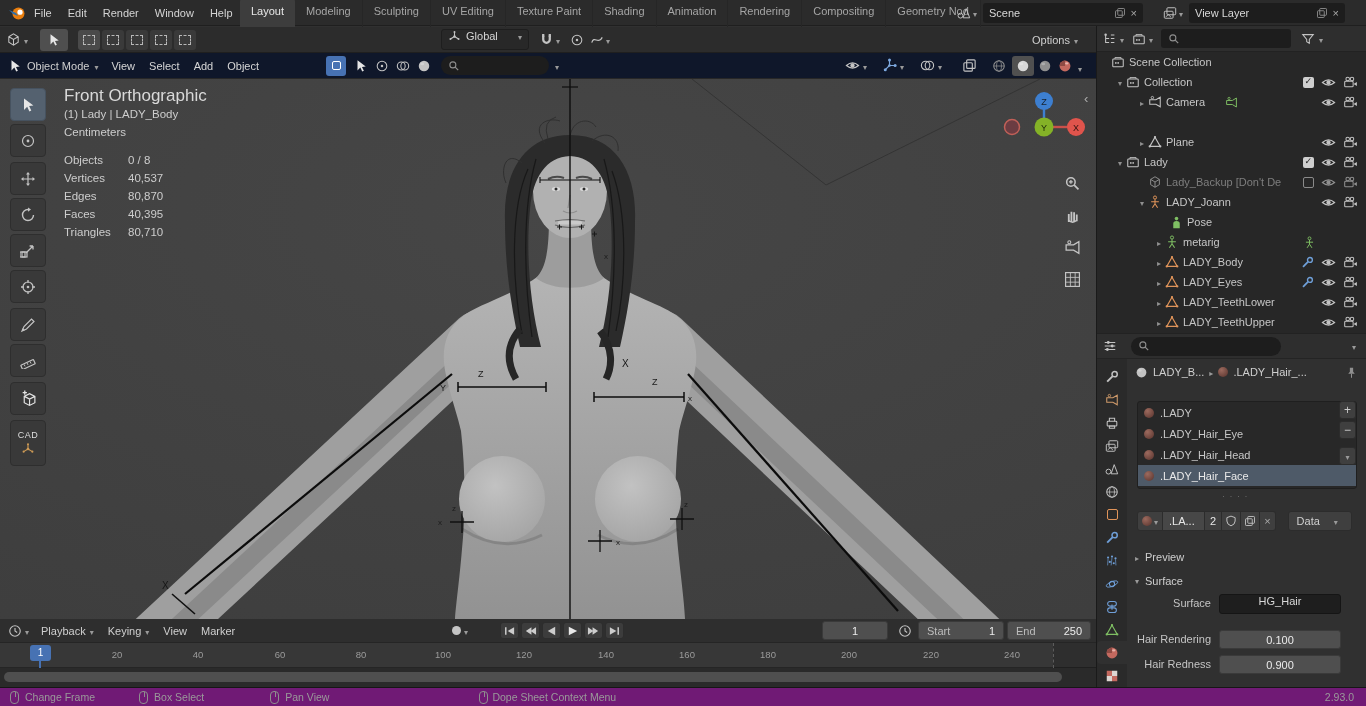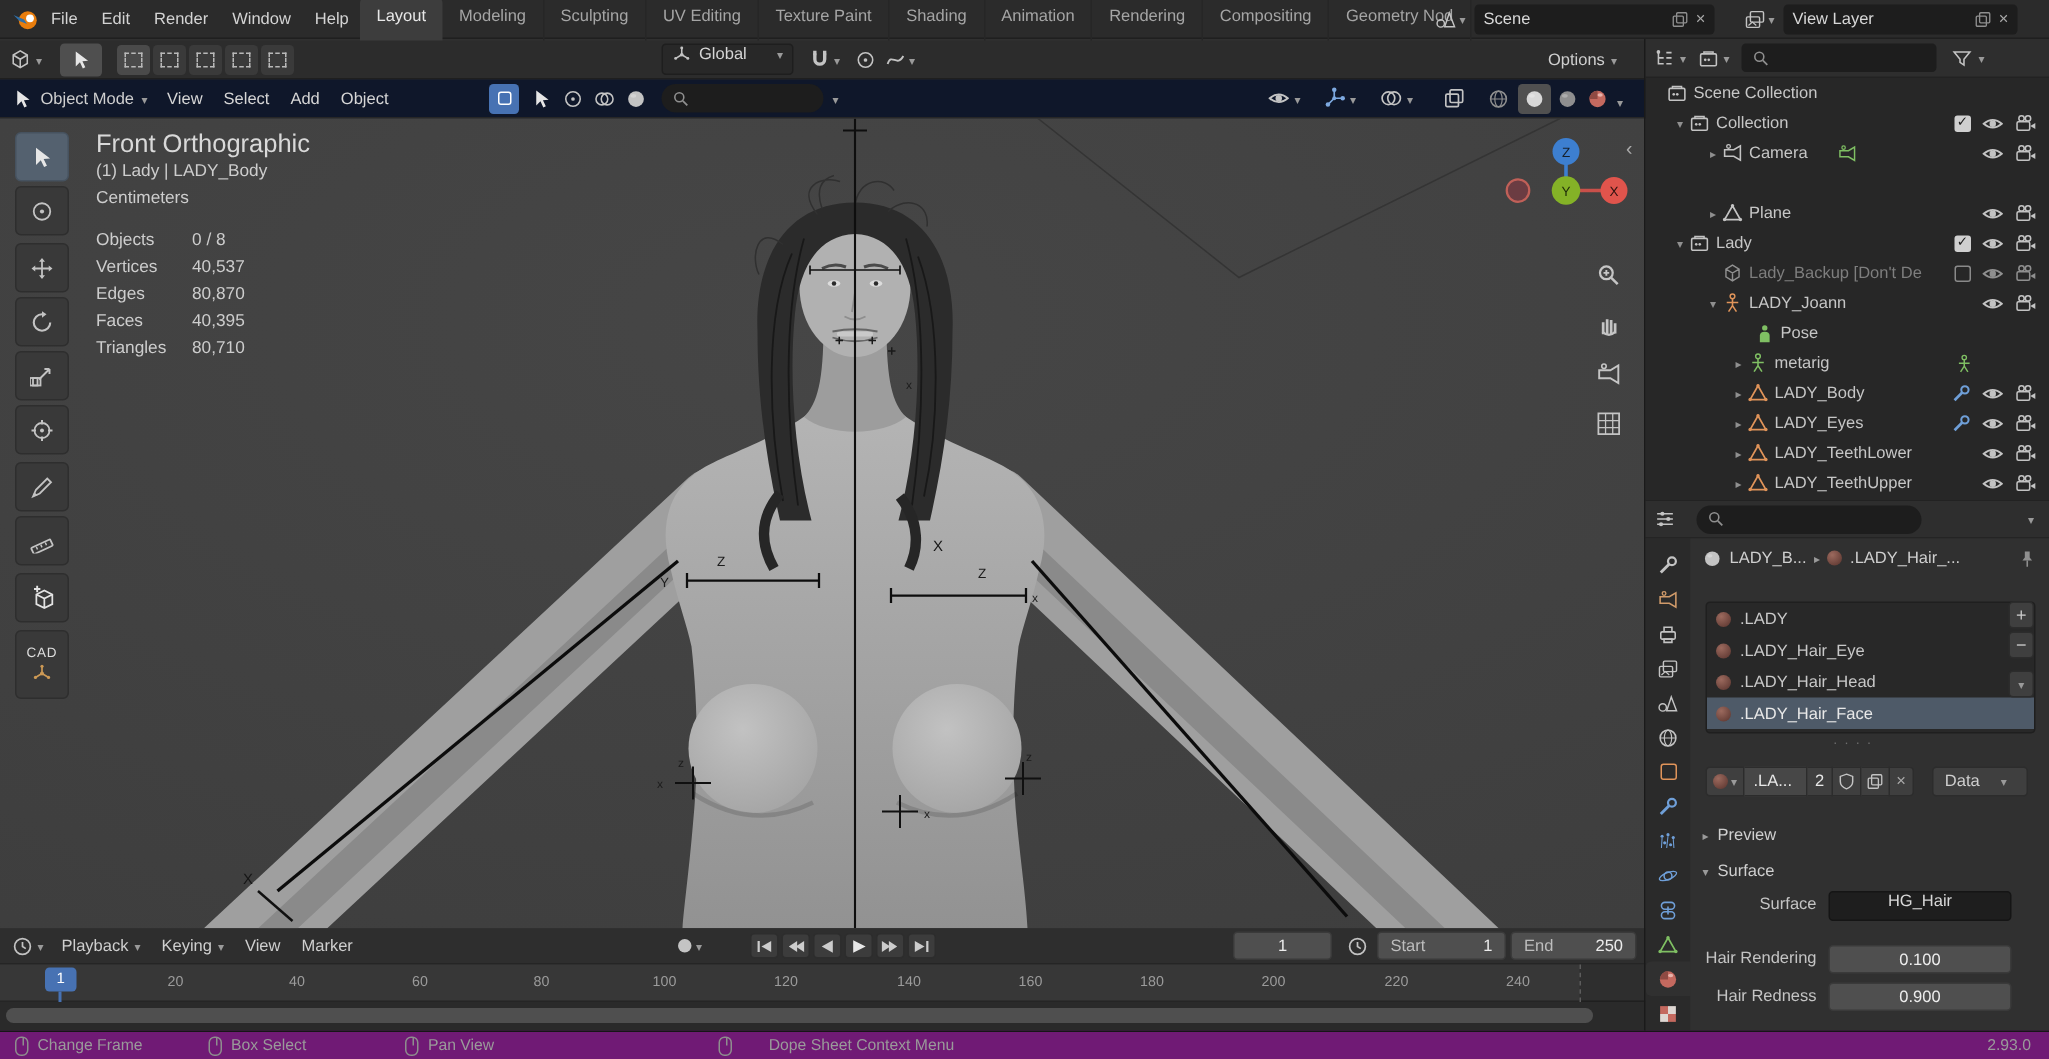--- a/index.html
+++ b/index.html
@@ -1174,21 +1174,21 @@
         <span>Change Frame</span>
       </span>
     <span class="f" style="margin-left:44px;gap:6px">
         <span class="mouse"></span>
         <span>Box Select</span>
       </span>
     <span class="f" style="margin-left:66px;gap:6px">
         <span class="mouse"></span>
         <span>Pan View</span>
       </span>
-    <span class="f" style="margin-left:150px;gap:24px">
+    <span class="f" style="margin-left:150px;gap:4px">
         <span class="mouse"></span>
         <span>Dope Sheet Context Menu</span>
       </span>
     <span style="margin-left:auto;margin-right:12px">2.93.0</span>
   </div>
 
   <div class="vdiv a"></div>
 </div>
 
 </body></html>

